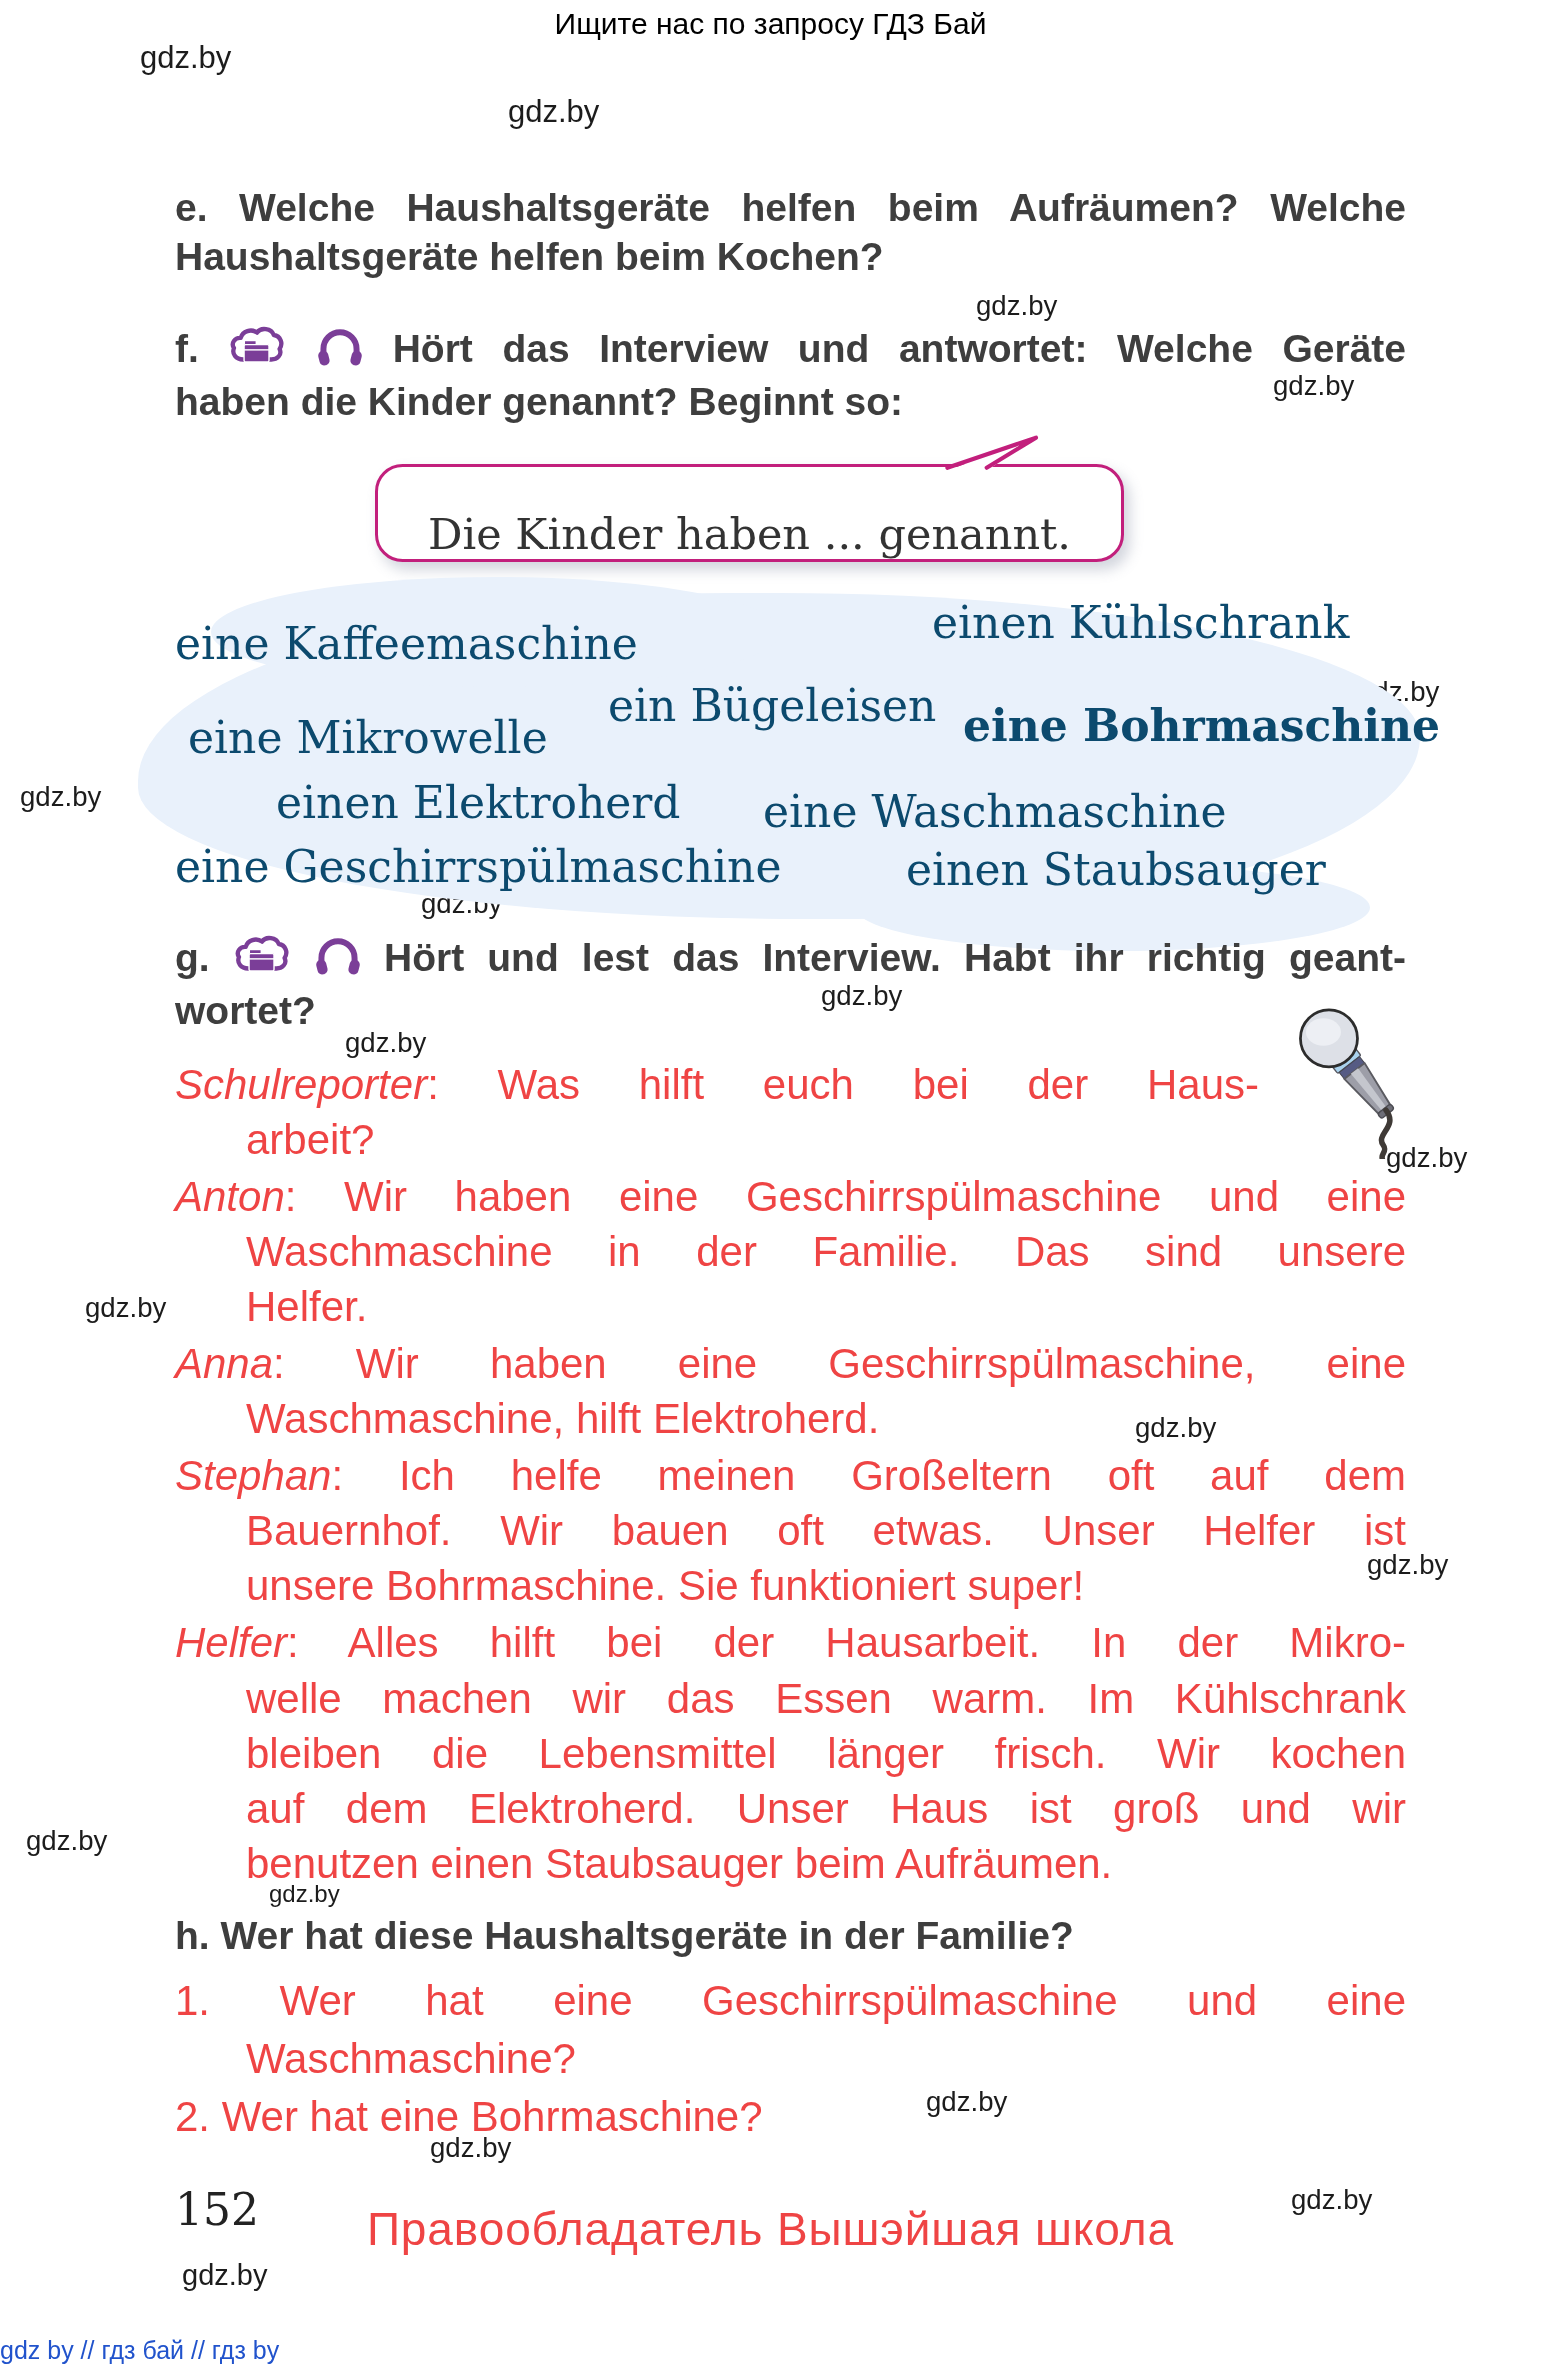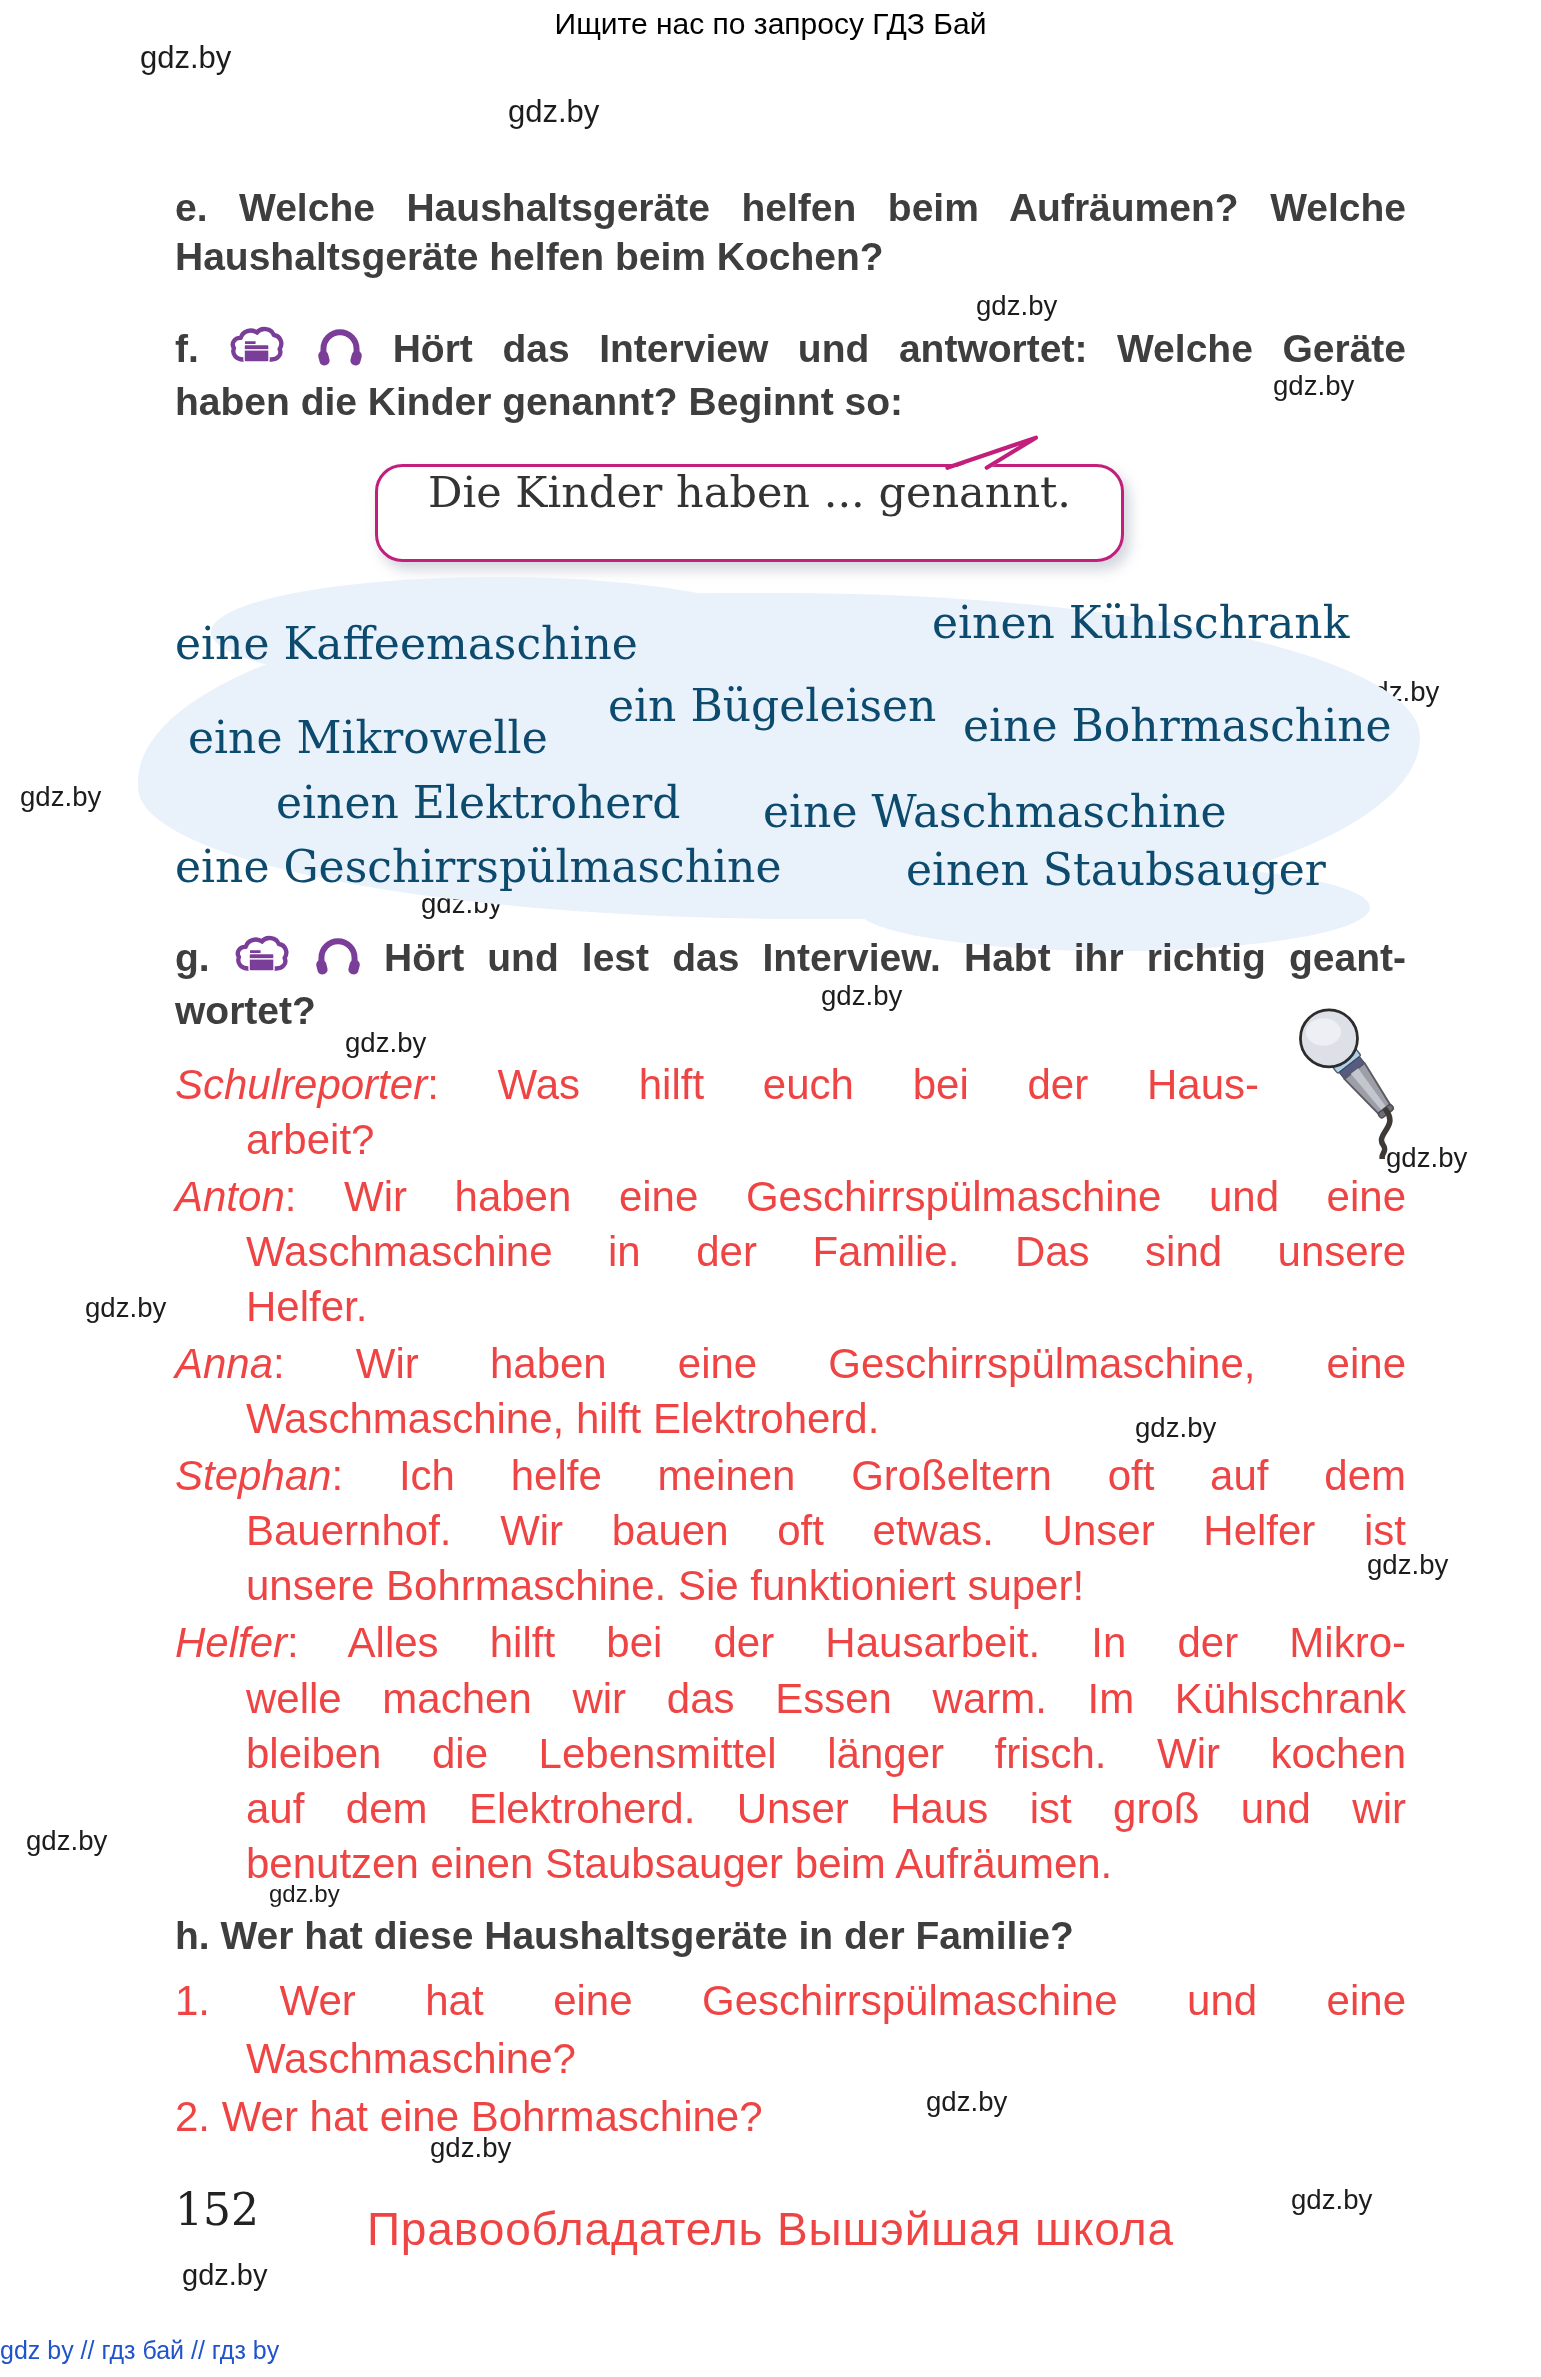--- a/index.html
+++ b/index.html
@@ -45,36 +45,36 @@
   .hjust{white-space:normal;text-align:justify;text-align-last:justify;}
   .he1{top:186px;} .he2{top:235px;}
   .hf1{top:323px;} .hf2{top:380px;}
   .hg1{top:932px;} .hg2{top:989px;}
   .hh{top:1914px;}
   .hicon{display:inline-block;vertical-align:-9.2px;}
   
   .bubble{position:absolute;left:375px;top:464px;width:743px;height:92px;
           background:#fff;border:3.7px solid #c21f7c;border-radius:27.6px;
           box-shadow:5.5px 7.4px 13px rgba(110,120,145,.30);
-          display:flex;align-items:flex-start;justify-content:center;
+          display:flex;align-items:flex-end;justify-content:center;
           font-family:"DejaVu Serif",serif;font-size:43px;color:#333;}
   .bubble-tail{position:absolute;left:924px;top:423px;width:129px;height:53px;z-index:3;}
   
   .cloudbg{position:absolute;background:#e9f1fb;}
   .cb1{left:138px;top:593px;width:1282px;height:326px;
        border-radius:48% 52% 46% 54% / 60% 46% 58% 42%;}
   .cb2{left:211px;top:577px;width:570px;height:110px;border-radius:50%;}
   .cb3{left:855px;top:864px;width:515px;height:87px;border-radius:50%;}
   .cw{position:absolute;font-family:"DejaVu Serif",serif;font-size:44px;
       color:#0c4a6e;white-space:nowrap;}
   .w1{left:175px;top:618px;}
   .w2{left:932px;top:597px;}
   .w3{left:608px;top:680px;}
   .w4{left:188px;top:712px;}
-  .w5{left:963px;top:700px;}
+  .w5{left:963px;top:700px;font-weight:bold;}
   .w6{left:276px;top:777px;}
   .w7{left:763px;top:786px;}
   .w8{left:175px;top:841px;}
   .w9{left:906px;top:844px;}
   
   .sline{position:absolute;left:175px;width:1231px;font-family:Liberation Sans, sans-serif;
          font-size:42px;line-height:1.18;color:#ef4444;white-space:nowrap;}
   .sjust{white-space:normal;text-align:justify;text-align-last:justify;}
   .cont{left:246px;width:1160px;}
   .spk{font-style:italic;}

